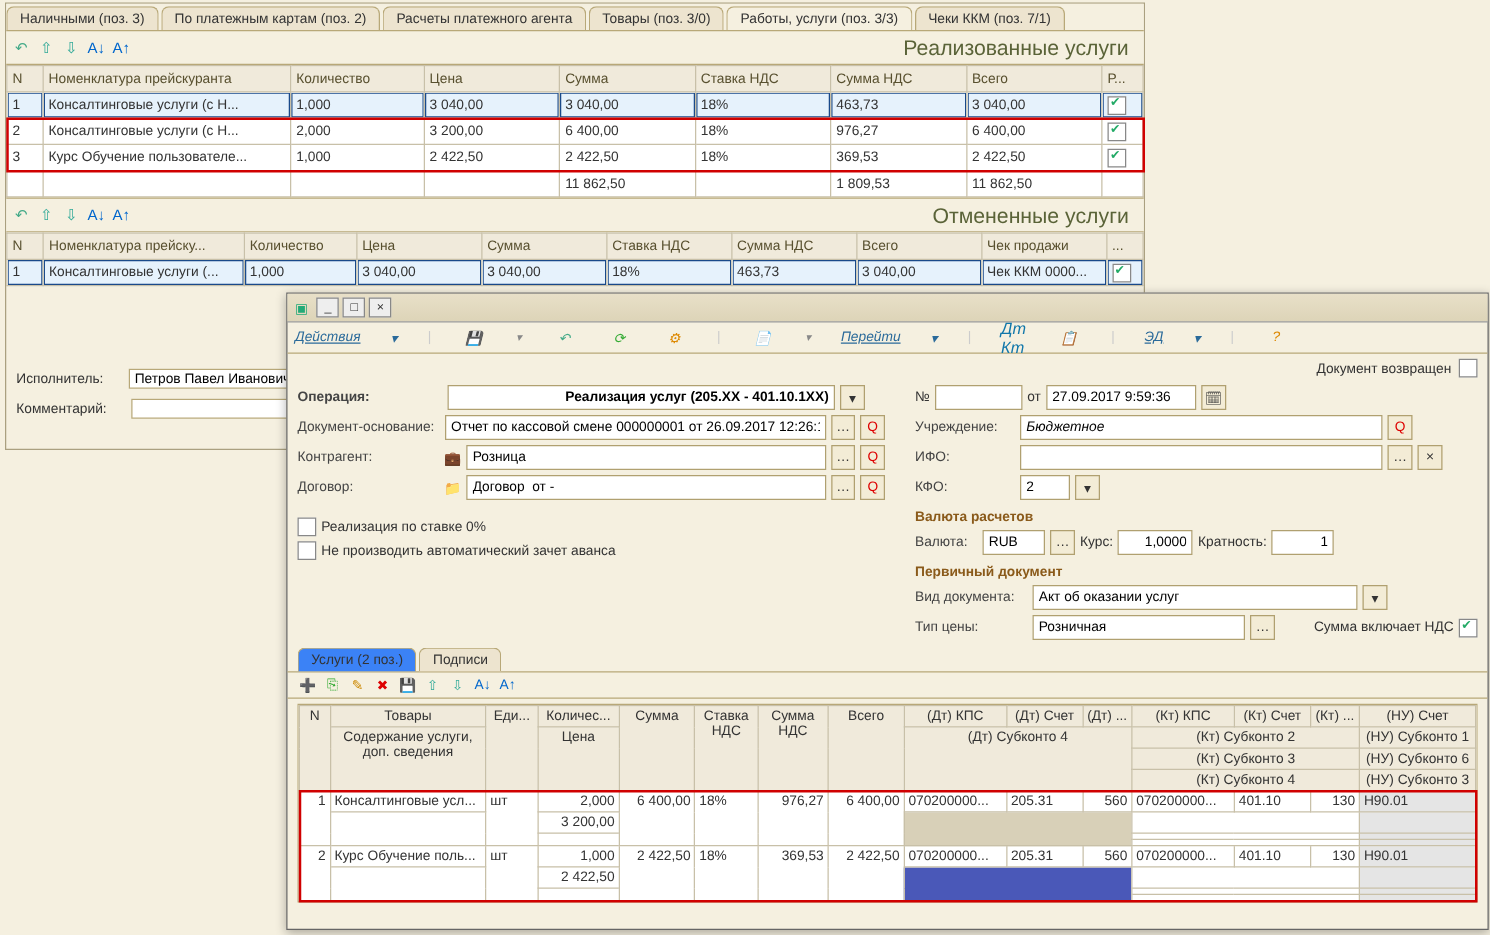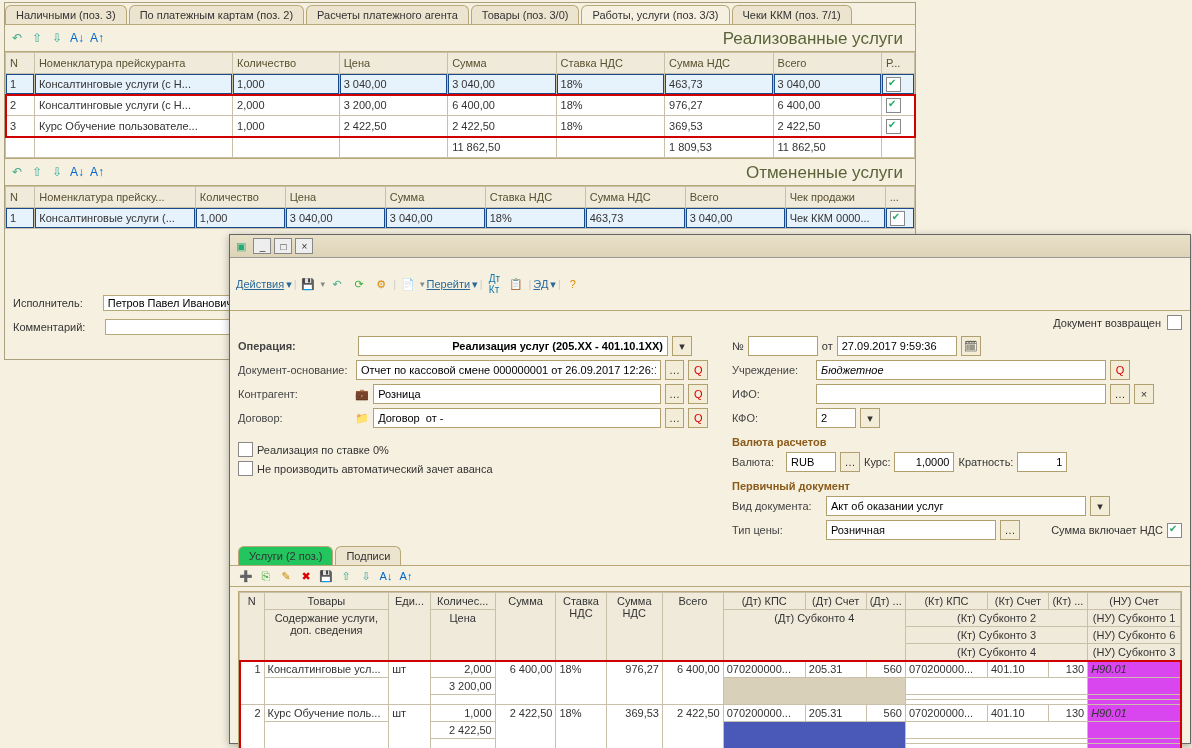--- a/index.html
+++ b/index.html
@@ -120,24 +120,25 @@
     background:#eee;
     margin-left:3px;
     display:inline-flex;
     align-items:center;
     justify-content:center;
     font-size:10px;
     cursor:pointer;
   }
   .menubar {
     border-bottom:1px solid #b8a878;
-    padding:16px 6px;
+    padding:2px 6px;
     display:flex;
     align-items:center;
-    gap:2px;
+    gap:24px;
+    font-style:italic;
   }
   .menubar .lnk { color:#2a6a9a; text-decoration:underline; cursor:pointer; }
   .menubar .ico {
     width:18px; height:18px; display:inline-flex; align-items:center; justify-content:center;
     border:1px solid transparent; border-radius:3px; cursor:pointer;
   }
   .form-area {
     padding:6px 8px;
     display:flex;
     gap:24px;
@@ -158,21 +159,21 @@
     background:#f3ecd6;
     width:18px; height:18px;
     display:inline-flex; align-items:center; justify-content:center;
     cursor:pointer;
   }
   .subheader { color:#8a5a1a; font-weight:bold; padding-top:4px; }
   .chk-box { width:13px; height:13px; border:1px solid #888; background:#fff; display:inline-block; vertical-align:middle; }
   .chk-box.on::after { content:"✔"; font-size:10px; color:#2a6; position:relative; top:-2px; left:1px; }
   .subtabs { display:flex; padding:0 8px; }
   .subtabs .tab { background:#ede4cf; }
-  .subtabs .tab.active { background:#22c55e; }
+  .subtabs .tab.active { background:#3b82f6; }
   .mini-toolbar {
     border-top:1px solid #b8a878;
     border-bottom:1px solid #b8a878;
     padding:2px 8px;
     display:flex;
     align-items:center;
     gap:4px;
   }
   .mini-toolbar .ico { width:16px; height:16px; display:inline-flex; align-items:center; justify-content:center; cursor:pointer; }
   .detail-grid {
@@ -182,21 +183,21 @@
   .detail-grid table { border-collapse:collapse; width:100%; background:#fff; }
   .detail-grid th, .detail-grid td {
     border:1px solid #c8c0a8;
     padding:2px 3px;
     font-weight:normal;
     font-size:11px;
     vertical-align:top;
   }
   .detail-grid th { background:#f0eadb; }
   .cell-grey { background:#d8d0b8; }
-  .cell-ltblue { background:#d946ef;font-style:italic; }
+  .cell-ltblue { background:#e5e5e5; }
   .cell-blue { background:#4a58b8; }
   .svc-rows { outline:2px solid #d00000; outline-offset:-1px; }
   .right-block { margin-left:auto; display:flex; align-items:center; gap:4px; }
 </style>
 </head>
 <body>
 
 <div class="topwin">
   <div class="tabs">
     <div class="tab">Наличными (поз. 3)</div>
@@ -342,21 +343,21 @@
       <span style="color:#888;font-size:9px">▾</span>
     <span class="ico" style="color:#4a8">↶</span>
     <span class="ico" style="color:#3a3">⟳</span>
     <span class="ico" style="color:#d80">⚙</span>
     <span style="color:#ccc">|</span>
     <span class="ico" style="color:#c80">📄</span>
       <span style="color:#888;font-size:9px">▾</span>
     <span class="lnk">Перейти</span>
       <span style="color:#2a6a9a">▾</span>
     <span style="color:#ccc">|</span>
-    <span class="ico" style="color:#17a;font-size:10px">Дт<br>Кт</span>
+    <span class="ico" style="color:#17a;font-size:13px">Дт<br>Кт</span>
     <span class="ico" style="color:#3a3">📋</span>
     <span style="color:#ccc">|</span>
     <span class="lnk">ЭД</span>
       <span style="color:#2a6a9a">▾</span>
     <span style="color:#ccc">|</span>
     <span class="ico" style="color:#d80">?</span>
   </div>
 
   <div style="display:flex;justify-content:flex-end;padding:4px 8px 0 8px;align-items:center;gap:6px">
     <span>Документ возвращен</span>

